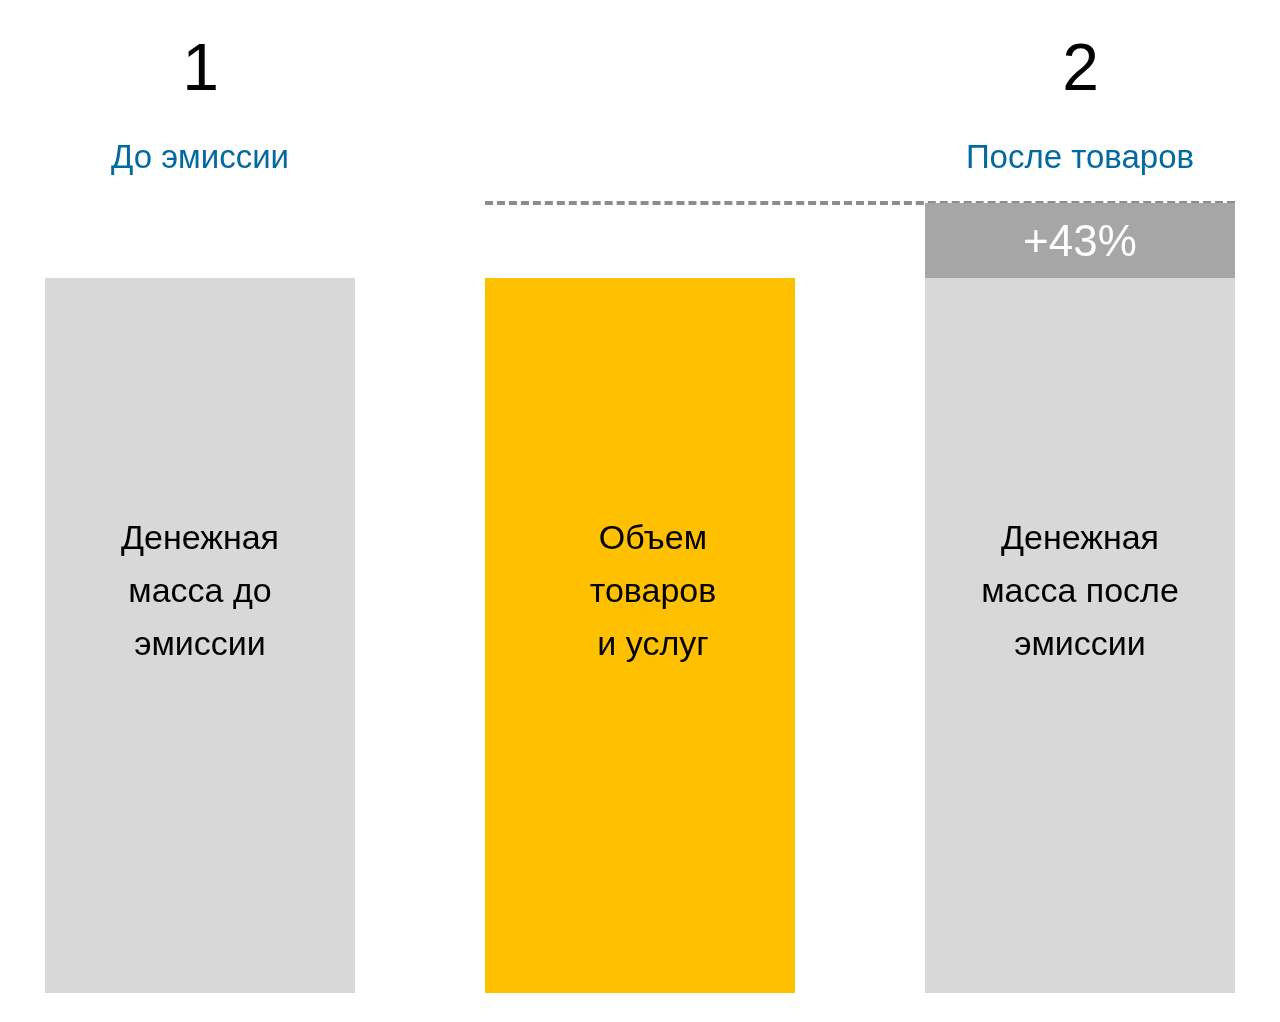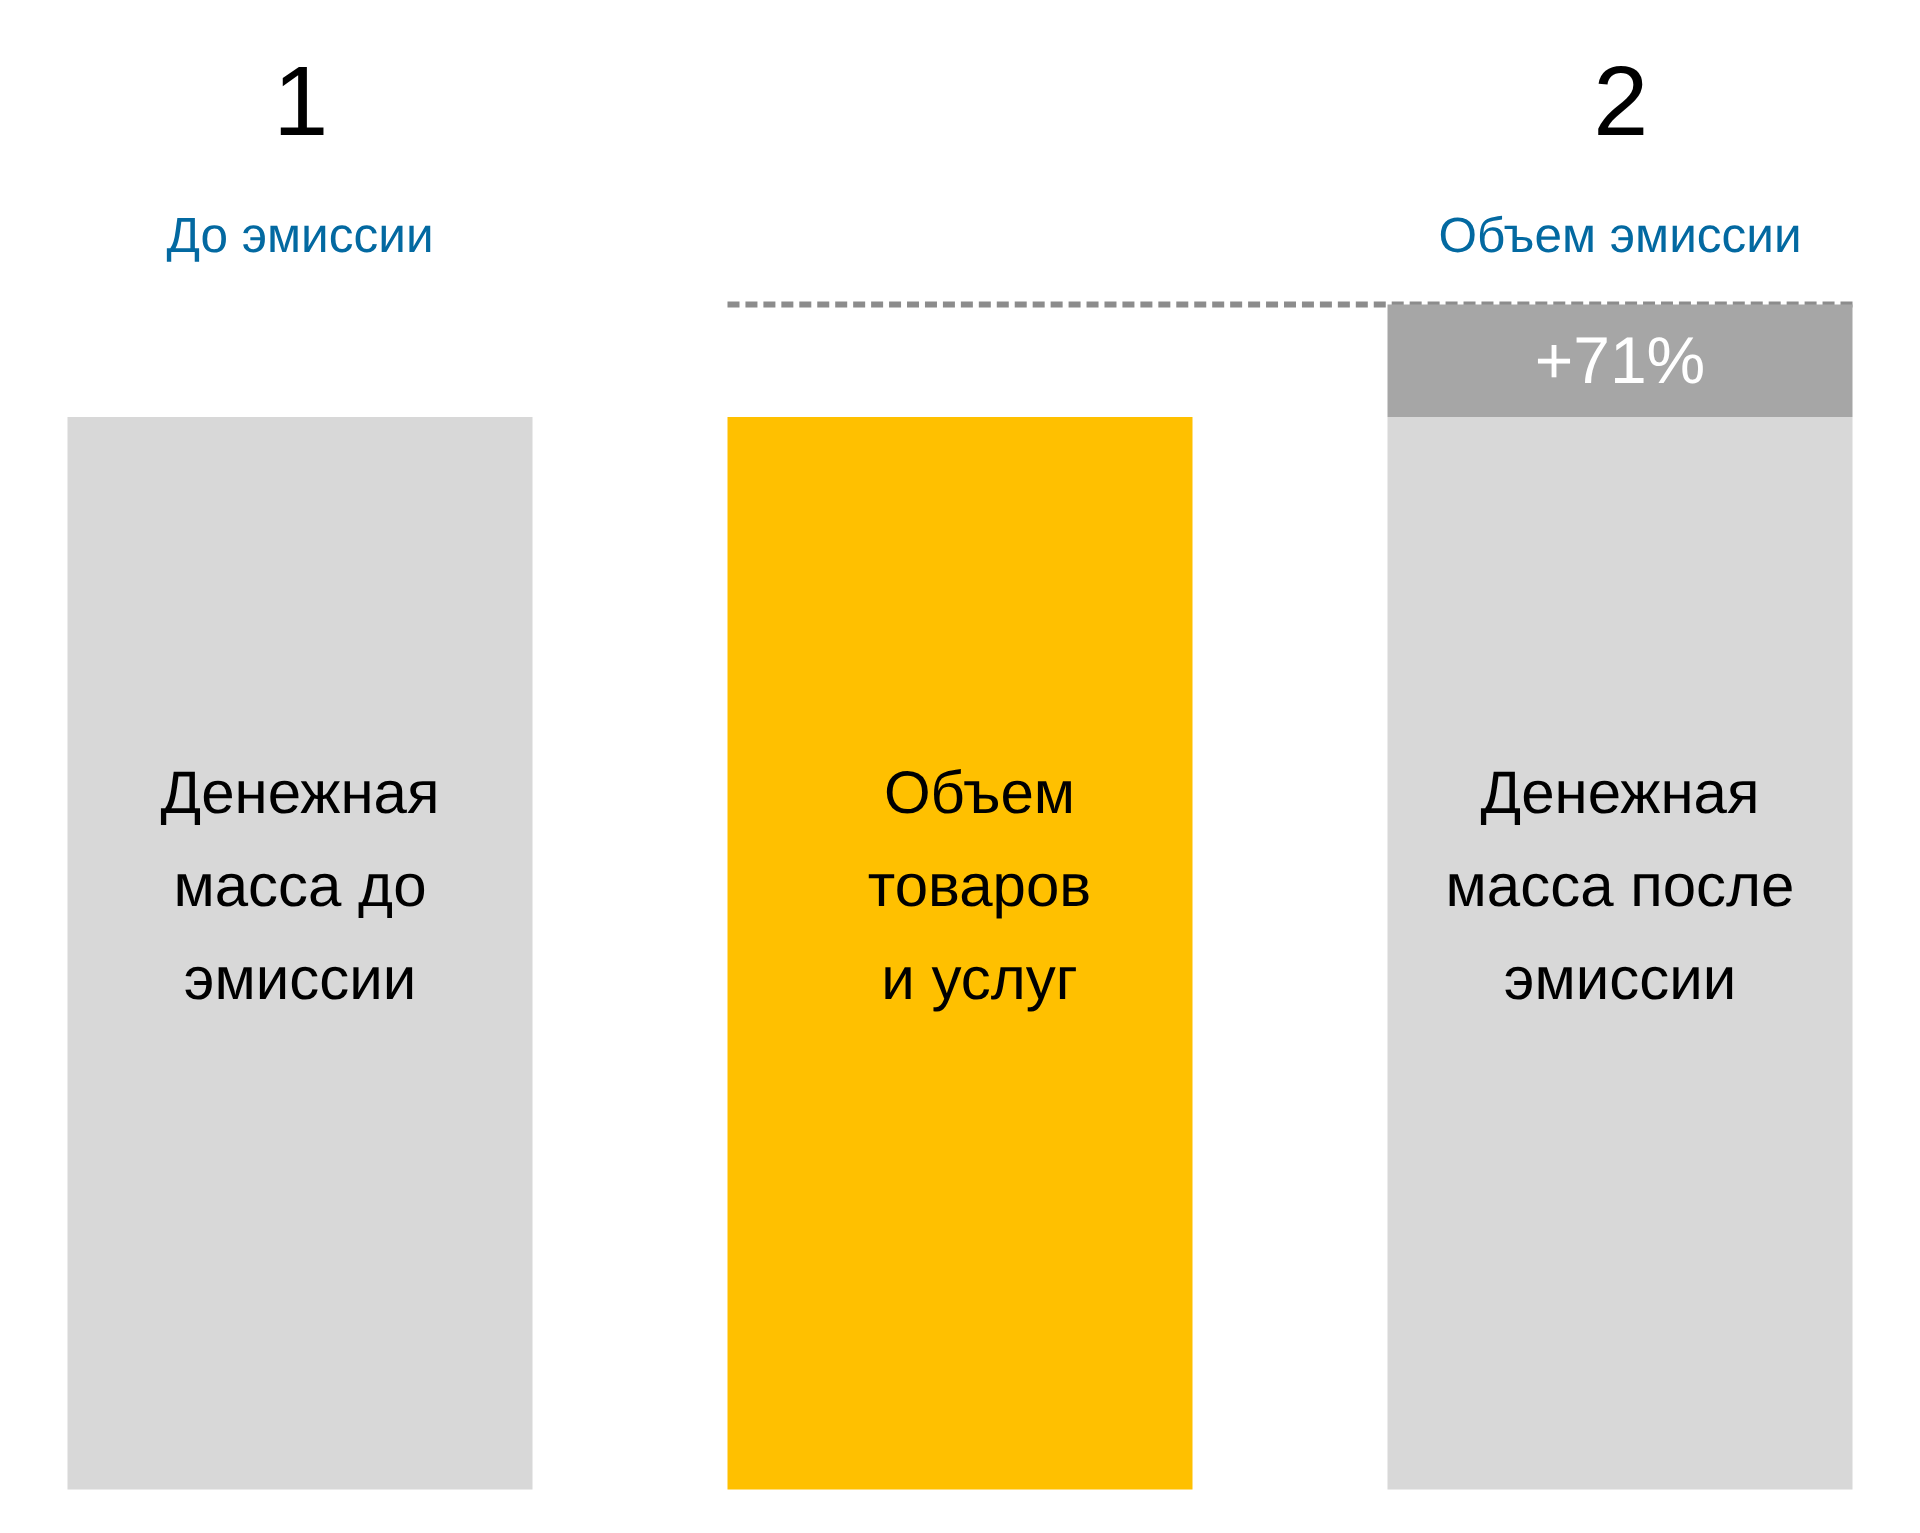--- a/index.html
+++ b/index.html
@@ -61,21 +61,21 @@
   
   .bar {
     position: absolute;
     box-sizing: border-box;
     display: flex;
     align-items: center;
     justify-content: center;
   }
   .bar-label {
     text-align: center;
-    font-size: 40px;
+    font-size: 34px;
     line-height: 1.55;
     font-weight: 400;
     color: #000000;
     white-space: pre-line;
     padding: 0 10px;
   }
 
   #bar-money-before {
     left: 45px;
     top: 278px;
@@ -126,21 +126,21 @@
 </style>
 </head>
 <body>
 
 <div id="stage">
 
   <div class="step-number" id="step1-number">1</div>
   <div class="step-caption" id="step1-caption">До эмиссии</div>
 
   <div class="step-number" id="step2-number">2</div>
-  <div class="step-caption" id="step2-caption">Объем эмиссии</div>
+  <div class="step-caption" id="step2-caption">После товаров</div>
 
   <div id="ref-line"></div>
 
   <div class="bar" id="bar-money-before">
     <span class="bar-label">Денежная
 масса до
 эмиссии</span>
   </div>
 
   <div class="bar" id="bar-goods">
@@ -149,16 +149,16 @@
 и услуг</span>
   </div>
 
   <div class="bar" id="bar-money-after">
     <span class="bar-label">Денежная
 масса после
 эмиссии</span>
   </div>
 
   <div id="bar-increment">
-    <span class="increment-label">+71%</span>
+    <span class="increment-label">+43%</span>
   </div>
 
 </div>
 
 </body></html>

